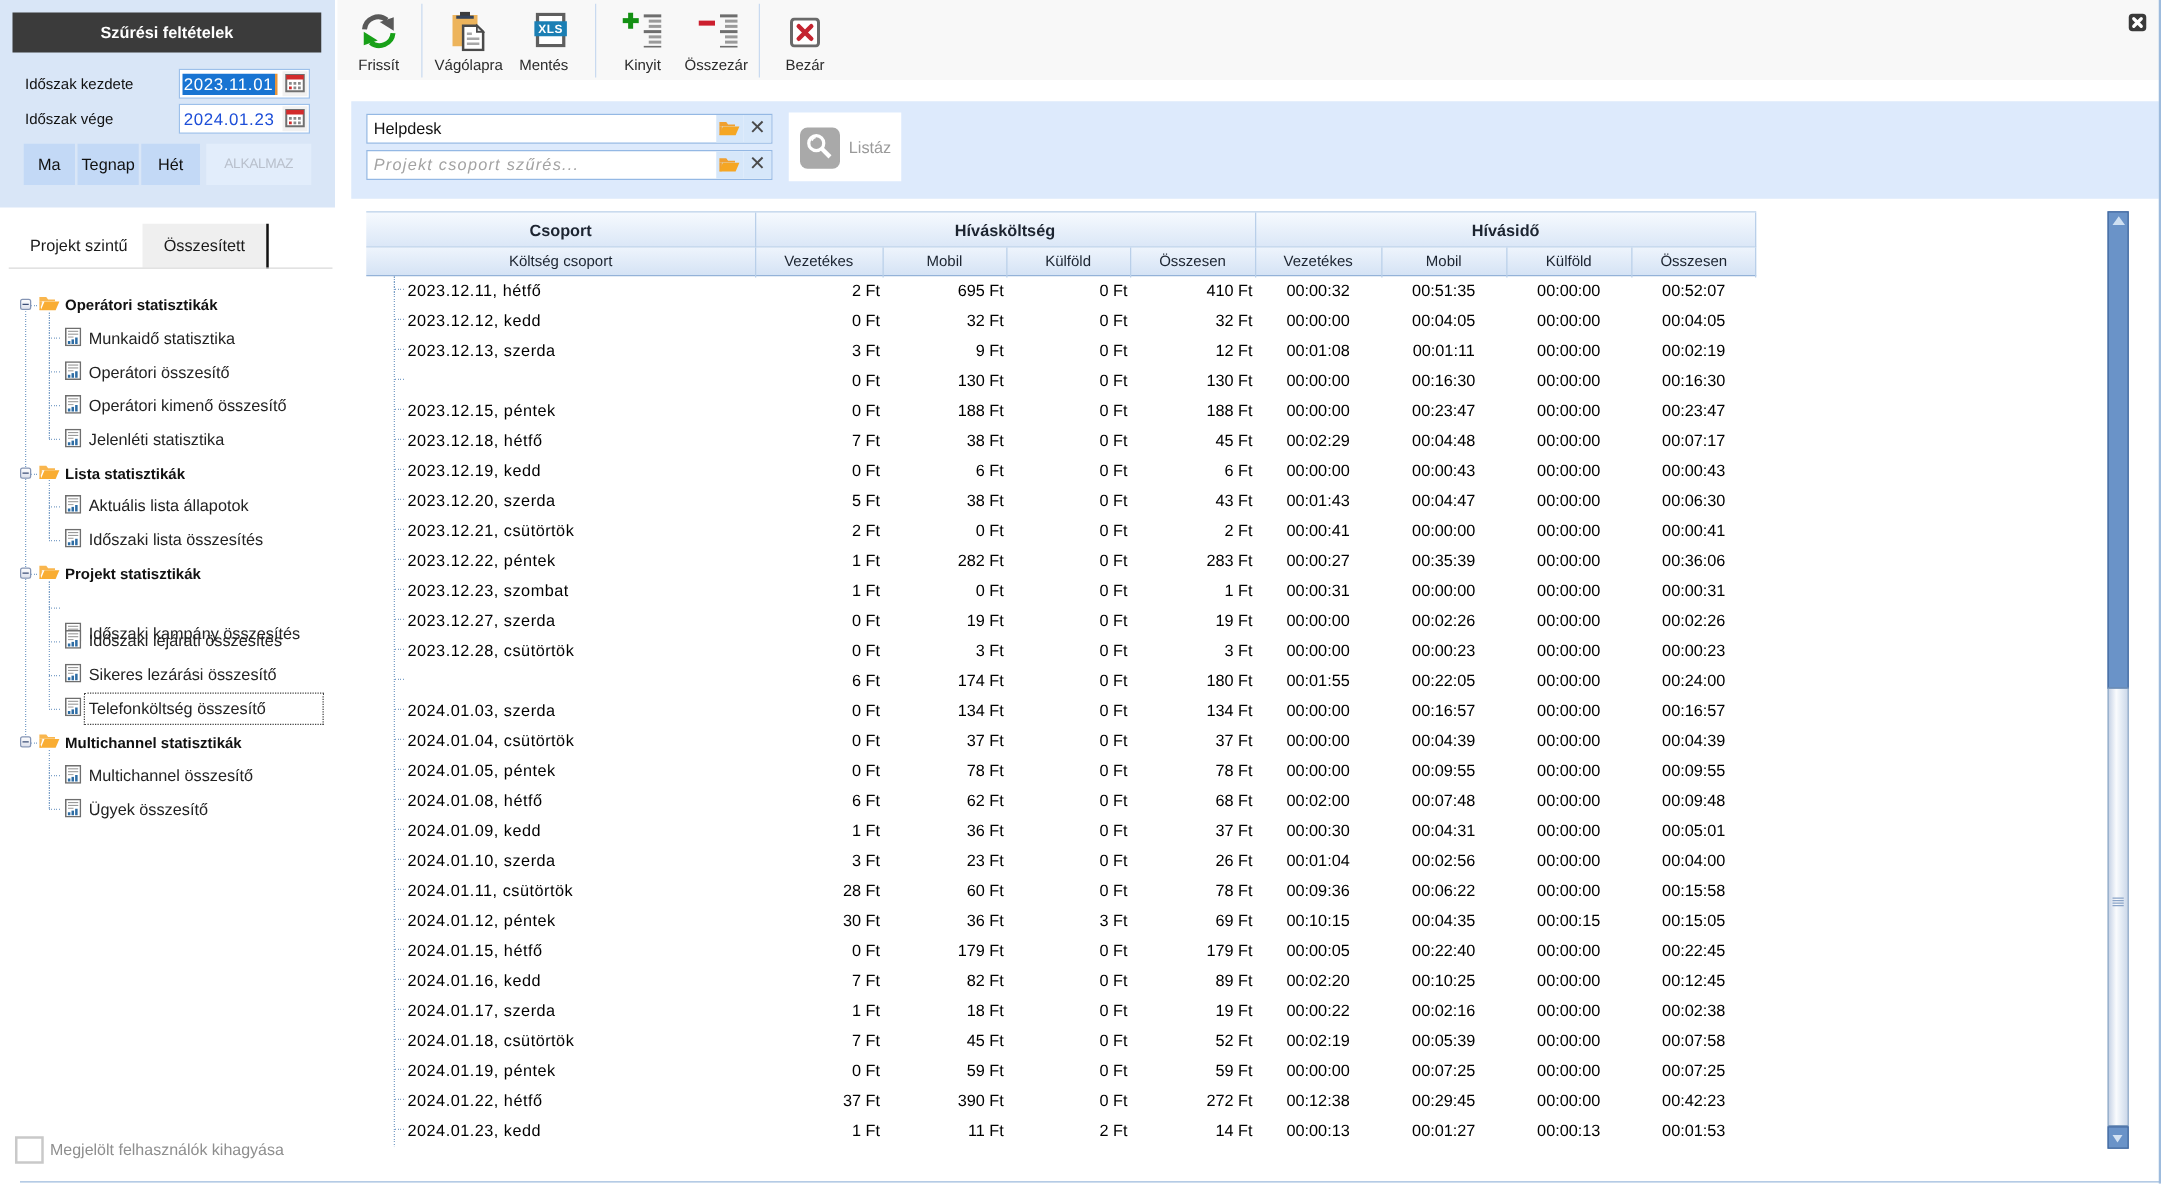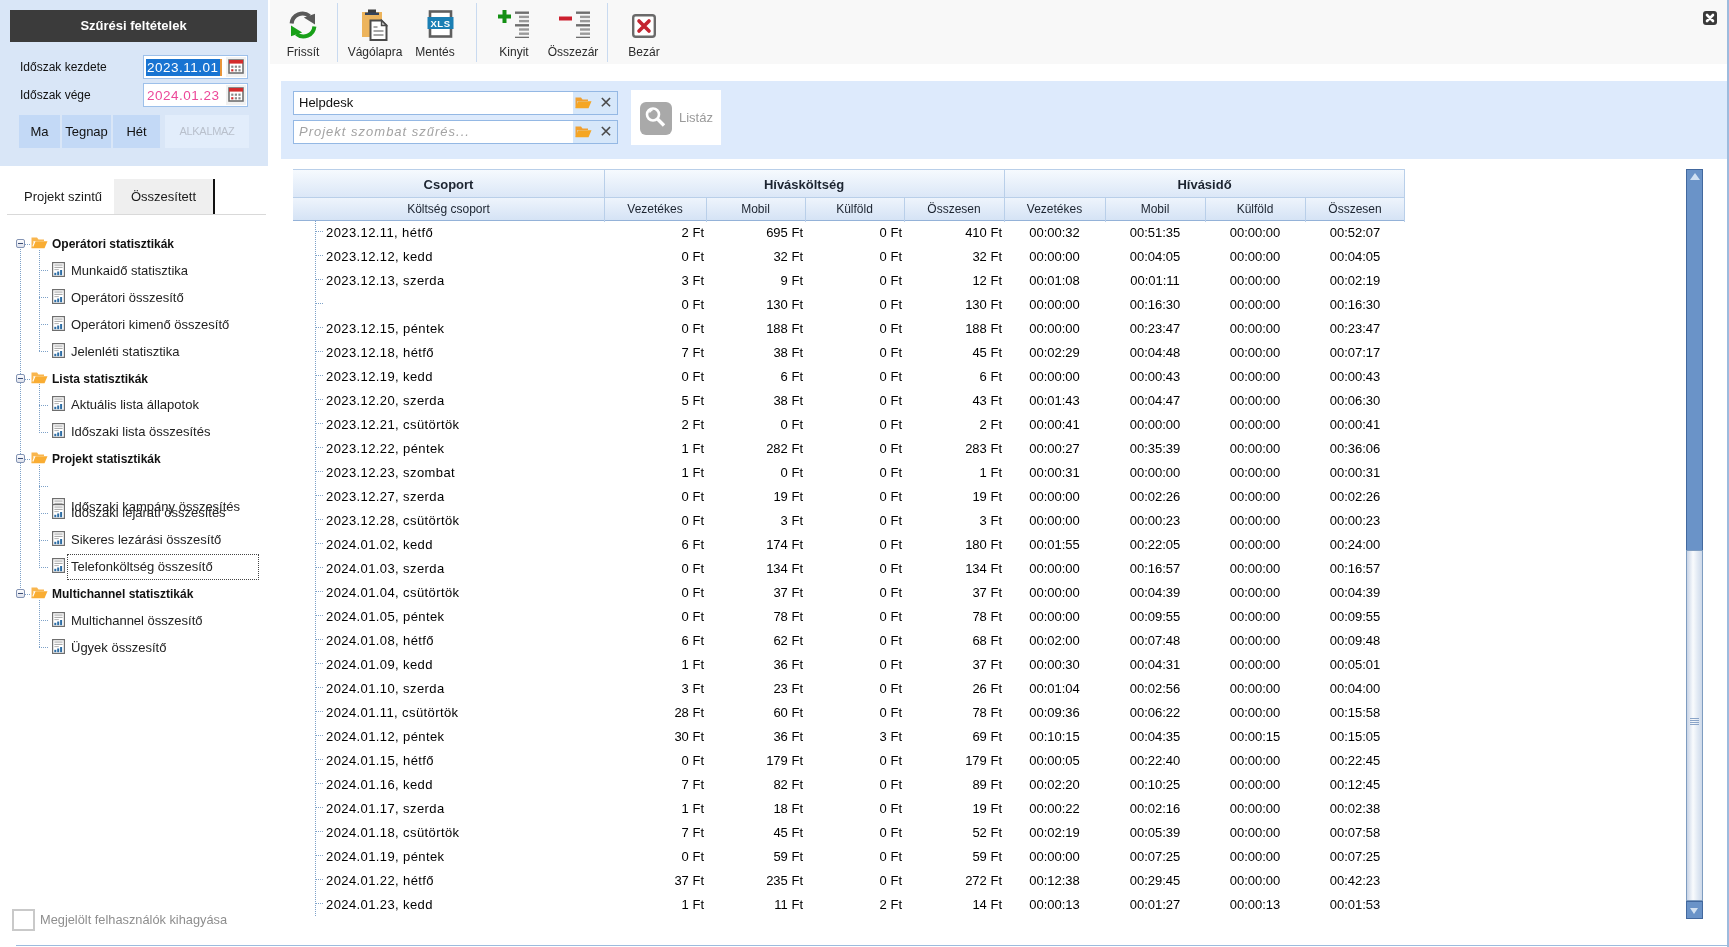--- a/index.html
+++ b/index.html
@@ -98,21 +98,21 @@
           <rect x="3.2" y="6.6" width="2.2" height="2.2" fill="#8a8a8a"></rect>
           <rect x="6.8" y="6.6" width="2.2" height="2.2" fill="#8a8a8a"></rect>
           <rect x="10.4" y="6.6" width="2.2" height="2.2" fill="#8a8a8a"></rect>
           <rect x="3.2" y="10.2" width="2.2" height="2.2" fill="#d32b2b"></rect>
           <rect x="6.8" y="10.2" width="2.2" height="2.2" fill="#8a8a8a"></rect>
           <rect x="10.4" y="10.2" width="2.2" height="2.2" fill="#8a8a8a"></rect>
         </svg>
       </span>
   </div>
   <div class="dinput" style="top:83px">
-    <span class="dtext" style="color:#ec4899">2024.01.23</span>
+    <span class="dtext" style="color:#1d4ed8">2024.01.23</span>
     <span class="calbtn">
         <svg width="16" height="16" viewBox="0 0 16 16">
           <rect x="1" y="1" width="14" height="13" fill="#fff" stroke="#707070" stroke-width="1.6"></rect>
           <rect x="1" y="1" width="14" height="3.6" fill="#d32b2b"></rect>
           <rect x="3.2" y="6.6" width="2.2" height="2.2" fill="#8a8a8a"></rect>
           <rect x="6.8" y="6.6" width="2.2" height="2.2" fill="#8a8a8a"></rect>
           <rect x="10.4" y="6.6" width="2.2" height="2.2" fill="#8a8a8a"></rect>
           <rect x="3.2" y="10.2" width="2.2" height="2.2" fill="#d32b2b"></rect>
           <rect x="6.8" y="10.2" width="2.2" height="2.2" fill="#8a8a8a"></rect>
           <rect x="10.4" y="10.2" width="2.2" height="2.2" fill="#8a8a8a"></rect>
@@ -411,21 +411,21 @@
 <div class="sinput" style="top:91px">
   <span class="sitext">Helpdesk</span>
   <span class="sbtn fold"><svg width="17" height="13" viewBox="0 0 17 13" style="margin:4px 0 0 2px">
         <path d="M0.5 1.5 L6 1.5 L7.5 3.5 L13 3.5 L13 5 L0.5 5 Z" fill="#f0a030"></path>
         <path d="M0.5 1.5 L0.5 12 L2.5 12 L2.5 5 L0.5 5 Z" fill="#f0a030"></path>
         <path d="M3.2 5.2 L16.5 5.2 L13.5 12.2 L0.5 12.2 Z" fill="#f5a623"></path>
       </svg></span>
   <span class="sbtn clr">✕</span>
 </div>
 <div class="sinput" style="top:120px">
-  <span class="phtext">Projekt szombat szűrés...</span>
+  <span class="phtext">Projekt csoport szűrés...</span>
   <span class="sbtn fold"><svg width="17" height="13" viewBox="0 0 17 13" style="margin:4px 0 0 2px">
         <path d="M0.5 1.5 L6 1.5 L7.5 3.5 L13 3.5 L13 5 L0.5 5 Z" fill="#f0a030"></path>
         <path d="M0.5 1.5 L0.5 12 L2.5 12 L2.5 5 L0.5 5 Z" fill="#f0a030"></path>
         <path d="M3.2 5.2 L16.5 5.2 L13.5 12.2 L0.5 12.2 Z" fill="#f5a623"></path>
       </svg></span>
   <span class="sbtn clr">✕</span>
 </div>
 <div id="listaz">
   <div id="lmag"><svg width="32" height="33" viewBox="0 0 32 33">
         <circle cx="13" cy="12.5" r="6" fill="none" stroke="#fff" stroke-width="2.6"></circle>
@@ -629,21 +629,20 @@
     <div class="dc rt" style="left:313px;width:98px">0 Ft</div>
     <div class="dc rt" style="left:415px;width:95px">3 Ft</div>
     <div class="dc rt" style="left:514px;width:95px">0 Ft</div>
     <div class="dc rt" style="left:613px;width:96px">3 Ft</div>
     <div class="dc ct" style="left:713px;width:97px">00:00:00</div>
     <div class="dc ct" style="left:814px;width:96px">00:00:23</div>
     <div class="dc ct" style="left:914px;width:96px">00:00:00</div>
     <div class="dc ct" style="left:1014px;width:96px">00:00:23</div>
   </div>
 <div class="dr" style="top:533px">
-    <div class="dc dl" style="left:33px;width:274px">2024.01.02, kedd</div>
     <div class="dc rt" style="left:313px;width:98px">6 Ft</div>
     <div class="dc rt" style="left:415px;width:95px">174 Ft</div>
     <div class="dc rt" style="left:514px;width:95px">0 Ft</div>
     <div class="dc rt" style="left:613px;width:96px">180 Ft</div>
     <div class="dc ct" style="left:713px;width:97px">00:01:55</div>
     <div class="dc ct" style="left:814px;width:96px">00:22:05</div>
     <div class="dc ct" style="left:914px;width:96px">00:00:00</div>
     <div class="dc ct" style="left:1014px;width:96px">00:24:00</div>
   </div>
 <div class="dr" style="top:557px">
@@ -785,21 +784,21 @@
     <div class="dc rt" style="left:514px;width:95px">0 Ft</div>
     <div class="dc rt" style="left:613px;width:96px">59 Ft</div>
     <div class="dc ct" style="left:713px;width:97px">00:00:00</div>
     <div class="dc ct" style="left:814px;width:96px">00:07:25</div>
     <div class="dc ct" style="left:914px;width:96px">00:00:00</div>
     <div class="dc ct" style="left:1014px;width:96px">00:07:25</div>
   </div>
 <div class="dr" style="top:869px">
     <div class="dc dl" style="left:33px;width:274px">2024.01.22, hétfő</div>
     <div class="dc rt" style="left:313px;width:98px">37 Ft</div>
-    <div class="dc rt" style="left:415px;width:95px">235 Ft</div>
+    <div class="dc rt" style="left:415px;width:95px">390 Ft</div>
     <div class="dc rt" style="left:514px;width:95px">0 Ft</div>
     <div class="dc rt" style="left:613px;width:96px">272 Ft</div>
     <div class="dc ct" style="left:713px;width:97px">00:12:38</div>
     <div class="dc ct" style="left:814px;width:96px">00:29:45</div>
     <div class="dc ct" style="left:914px;width:96px">00:00:00</div>
     <div class="dc ct" style="left:1014px;width:96px">00:42:23</div>
   </div>
 <div class="dr" style="top:893px">
     <div class="dc dl" style="left:33px;width:274px">2024.01.23, kedd</div>
     <div class="dc rt" style="left:313px;width:98px">1 Ft</div>

